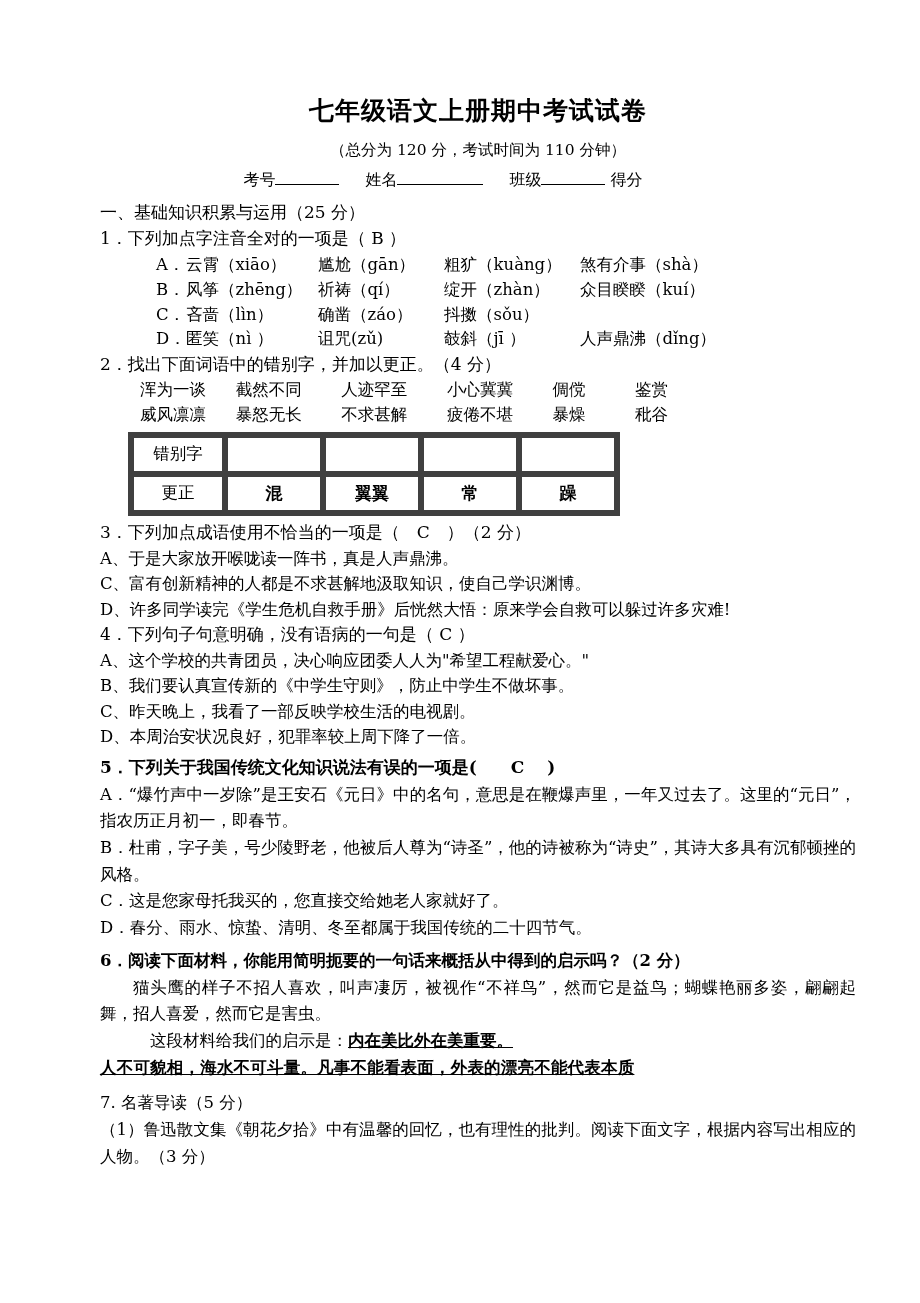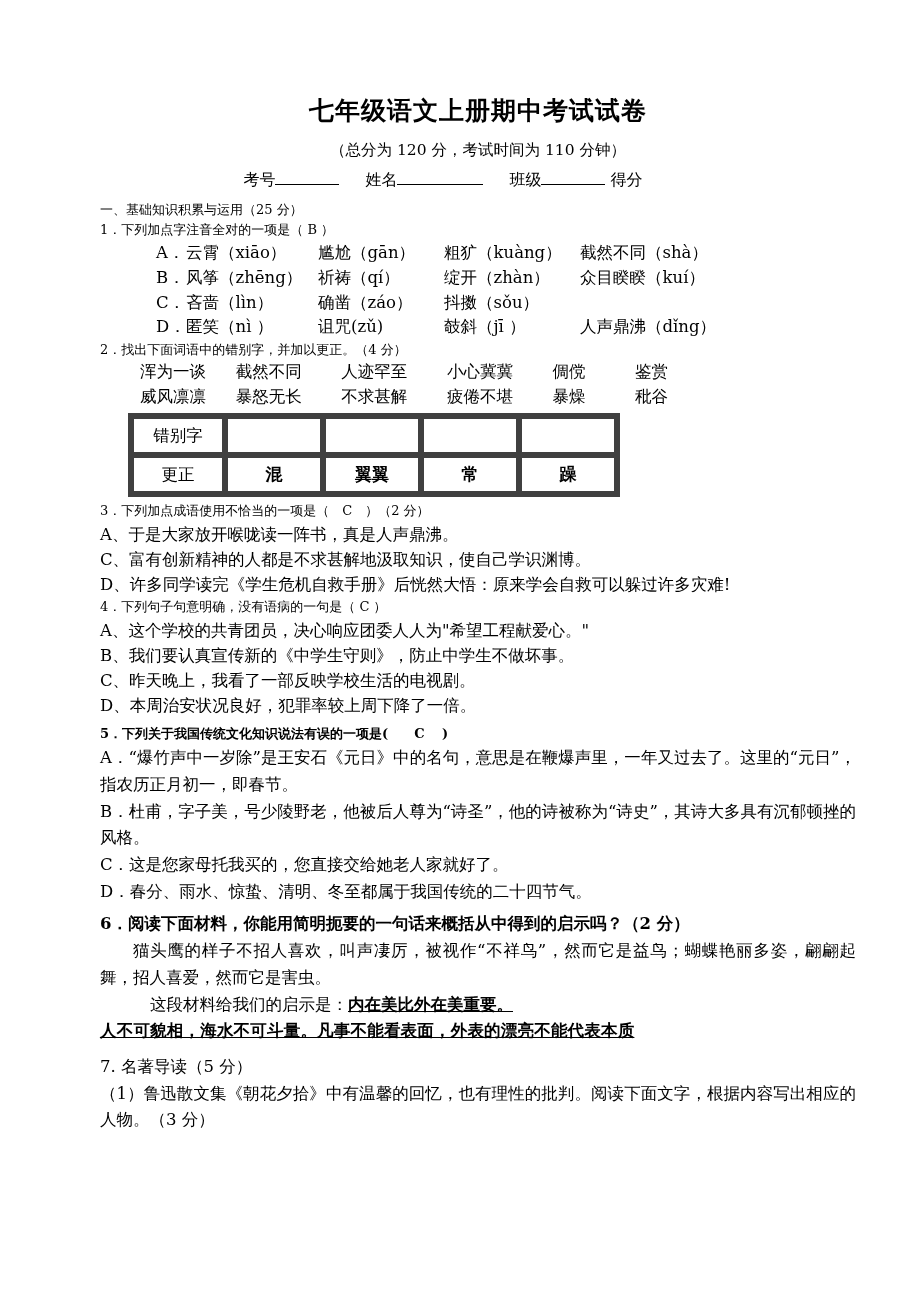--- a/index.html
+++ b/index.html
@@ -46,21 +46,21 @@
   .info-line .fill {
     display: inline-block;
     border-bottom: 1px solid #000;
     vertical-align: baseline;
   }
   .fill-s { width: 64px; }
   .fill-m { width: 86px; }
   .gap { display: inline-block; width: 26px; }
 
   .q {
-    font-size: 13px;
+    font-size: 17px;
     line-height: 1.52;
     margin: 0 0 1px 0;
     text-align: justify;
   }
   .q-head { margin-top: 2px; }
   .opt {
     font-size: 16.5px;
     line-height: 1.52;
     margin: 0;
     text-align: justify;
@@ -140,21 +140,21 @@
 
   <p class="q q-head">一、基础知识积累与运用（25 分）</p>
 
   <p class="q">1．下列加点字注音全对的一项是（  B  ）</p>
 
   <div class="opt-row">
     <span class="lab">A．</span>
     <span class="c1">云霄（xiāo）</span>
     <span class="c2">尴尬（gān）</span>
     <span class="c3">粗犷（kuàng）</span>
-    <span class="c4">截然不同（shà）</span>
+    <span class="c4">煞有介事（shà）</span>
   </div>
   <div class="opt-row">
     <span class="lab">B．</span>
     <span class="c1">风筝（zhēng）</span>
     <span class="c2">祈祷（qí）</span>
     <span class="c3">绽开（zhàn）</span>
     <span class="c4">众目睽睽（kuí）</span>
   </div>
   <div class="opt-row">
     <span class="lab">C．</span>

